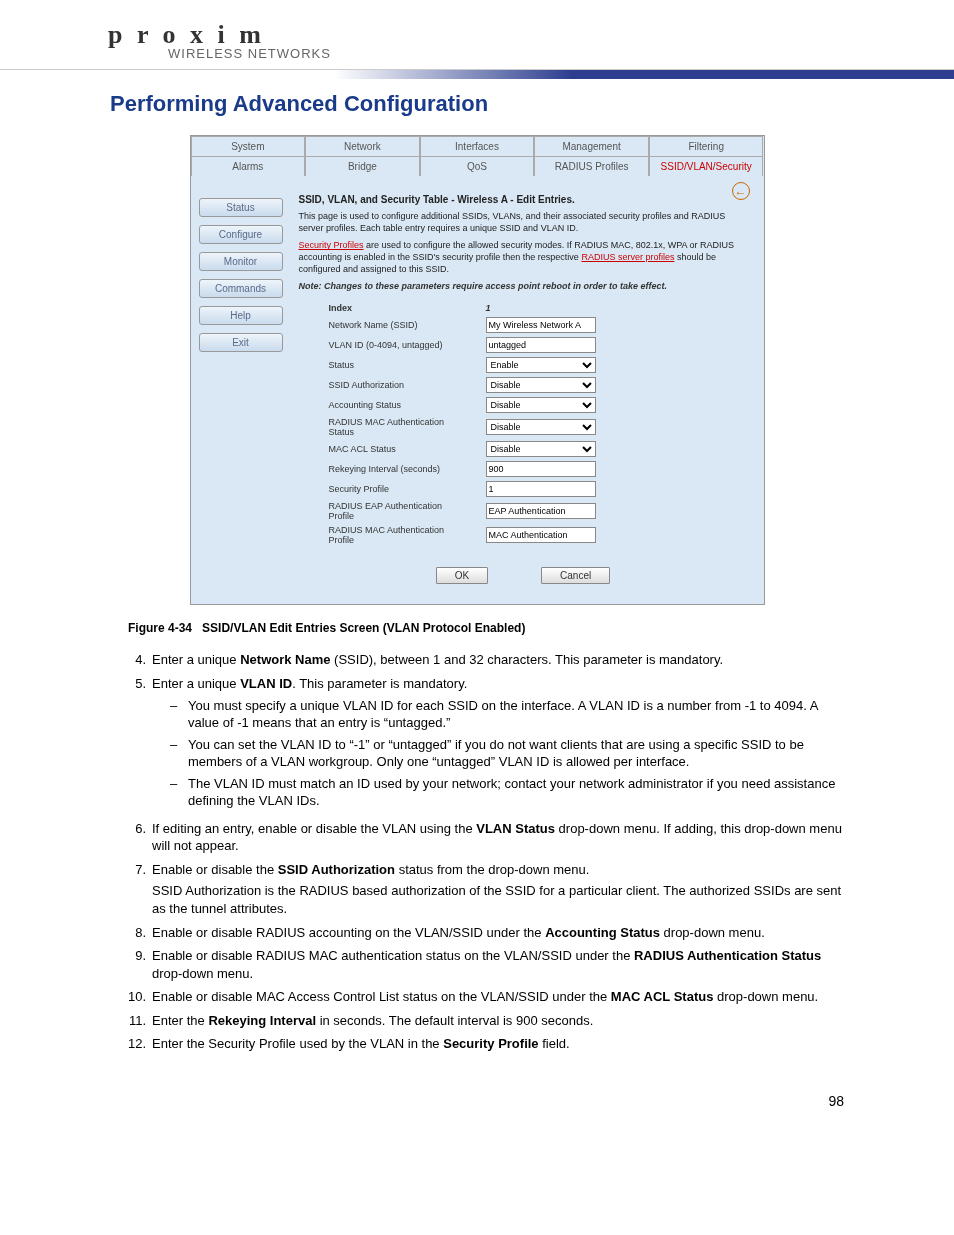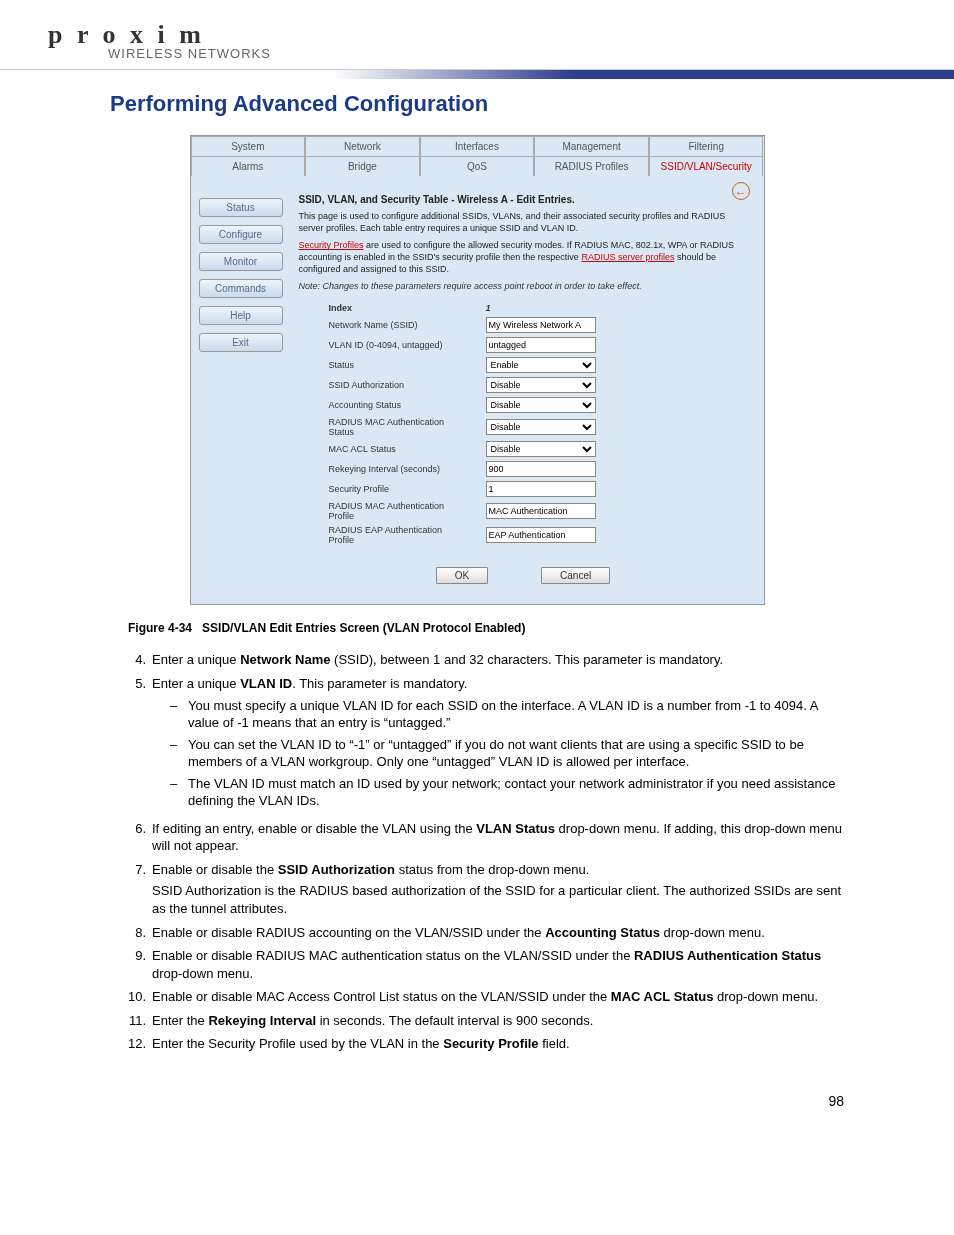--- a/index.html
+++ b/index.html
@@ -6,21 +6,21 @@
   body {
     font-family: Arial, Helvetica, sans-serif;
     font-size: 13px;
     color: #000;
     background: #fff;
     width: 954px;
     margin: 0 auto;
     padding: 20px 0 40px 0;
   }
   .logo-region {
-    padding-left: 48px;
+    padding-left: 108px;
     margin-bottom: 8px;
   }
   .logo {
     font-family: "Times New Roman", serif;
     font-size: 26px;
     letter-spacing: 4px;
     font-weight: bold;
     color: #333;
   }
   .logo-sub {
@@ -91,21 +91,21 @@
     border:1px solid #c60;
     border-radius:50%;
     color:#c60;
     text-align:center;
     line-height:16px;
     font-size:12px;
   }
   .ss-h { font-weight:bold; color:#222; margin:6px 0; font-size:10px;}
   .ss-p { font-size:9px; color:#222; margin-bottom:6px; line-height:1.3;}
   .ss-p .redlink { color:#c00; text-decoration:underline;}
-  .ss-note { font-style:italic; font-weight:normal; font-size:9px; margin:6px 0 12px;}
+  .ss-note { font-style:italic; font-weight:bold; font-size:9px; margin:6px 0 12px;}
   .form-row { display:flex; align-items:center; margin-bottom:4px;gap:27px; }
   .form-label { width:130px; font-size:9px; color:#333; padding-right:4px;}
   .form-val { font-size:9px; }
   .tin {
     width:110px; height:16px; font-size:9px;
     border:1px solid #888; background:#fff; padding:0 2px;
   }
   .sel {
     width:110px; height:16px; font-size:9px;
     border:1px solid #888; background:#fff;
@@ -236,26 +236,26 @@
           </div>
         <div class="form-row">
             <div class="form-label">Rekeying Interval (seconds)</div>
             <input class="tin" value="900" style="">
           </div>
         <div class="form-row">
             <div class="form-label">Security Profile</div>
             <input class="tin" value="1" style="">
           </div>
         <div class="form-row">
+            <div class="form-label">RADIUS EAP Authentication Profile</div>
+            <input class="tin" value="EAP Authentication" style="">
+          </div>
+        <div class="form-row">
             <div class="form-label">RADIUS MAC Authentication Profile</div>
             <input class="tin" value="MAC Authentication" style="">
-          </div>
-        <div class="form-row">
-            <div class="form-label">RADIUS EAP Authentication Profile</div>
-            <input class="tin" value="EAP Authentication" style="">
           </div>
       </div>
 
       <div class="btn-row">
         <span class="sbtn">OK</span>
         <span class="sbtn">Cancel</span>
       </div>
     </div>
   </div>
 </div>

